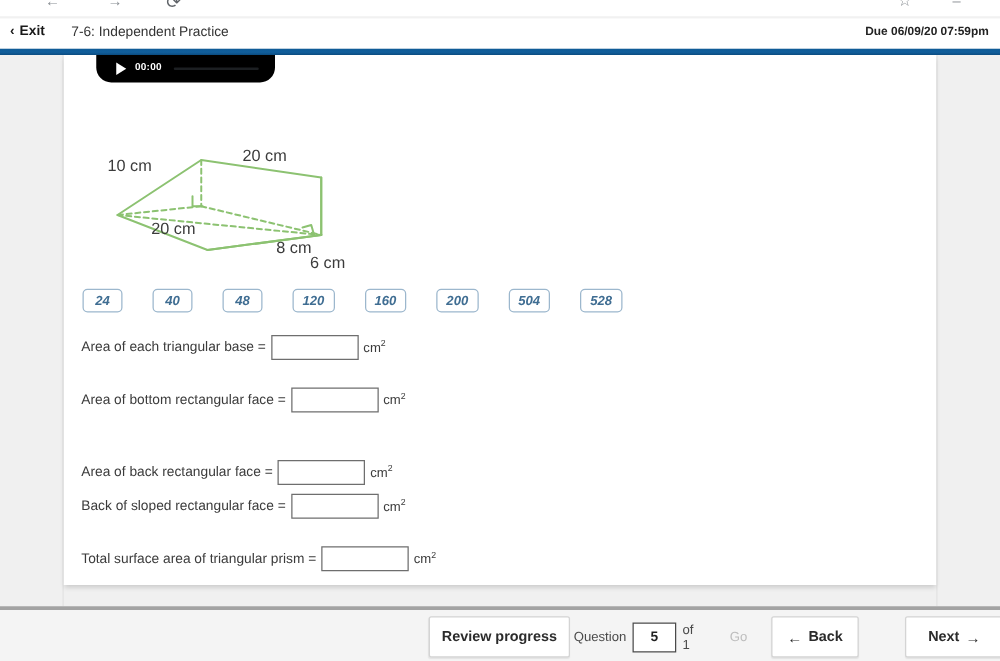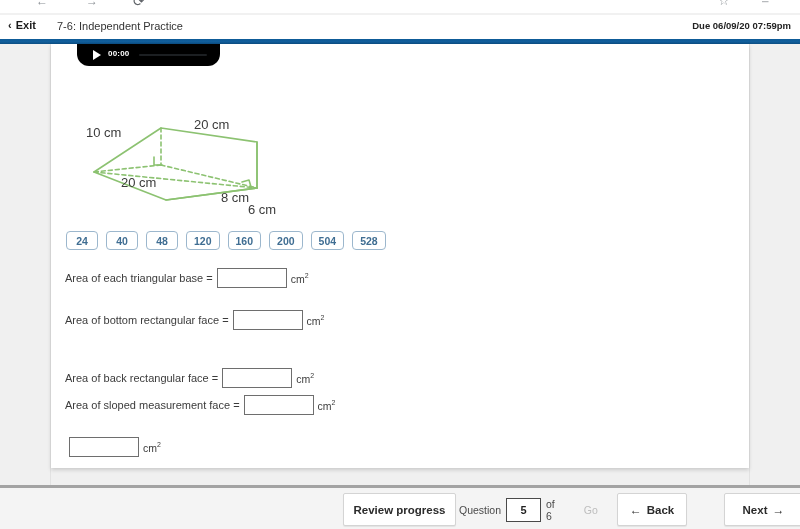--- a/index.html
+++ b/index.html
@@ -177,21 +177,22 @@
   .lbl-20t  { left: 133px; top: 7px;  }
   .lbl-20b  { left: 60px;  top: 65px; }
   .lbl-6    { left: 187px; top: 44px; margin-top: 48px; }
   .lbl-8    { left: 147px; top: 80px; margin-left: 13px; }
 
   
   .tile-row {
     position: absolute;
     left: 15px; top: 187px;
     display: flex;
-    gap: 8px;
+    gap: 24px;
+    font-style: italic;
   }
   .tile {
     min-width: 32px;
     height: 19px;
     padding: 0 7px;
     box-sizing: border-box;
     background: #ffffff;
     border: 1px solid #9cb7cd;
     border-radius: 4px;
     display: flex;
@@ -402,37 +403,38 @@
     <span class="ans-label">Area of bottom rectangular face =</span>
     <div class="ans-box"></div>
     <span class="ans-unit"><span>cm</span><sup>2</sup></span>
   </div>
   <div class="answer-row row-2">
     <span class="ans-label">Area of back rectangular face =</span>
     <div class="ans-box"></div>
     <span class="ans-unit"><span>cm</span><sup>2</sup></span>
   </div>
   <div class="answer-row row-3">
-    <span class="ans-label">Area of sloped measurement face =</span>
+    <span class="ans-label">Back of sloped rectangular face =</span>
     <div class="ans-box"></div>
     <span class="ans-unit"><span>cm</span><sup>2</sup></span>
   </div>
   <div class="answer-row row-4">
+    <span class="ans-label">Total surface area of triangular prism =</span>
     <div class="ans-box"></div>
     <span class="ans-unit"><span>cm</span><sup>2</sup></span>
   </div>
 </div>
 
 <div class="bottom-bar">
   <div class="bb-btn btn-review">Review progress</div>
 
   <div class="qnav">
     <span class="q-text">Question</span>
     <input class="q-input" type="text" value="5" style="">
-    <span class="q-of">of 6</span>
+    <span class="q-of">of 1</span>
     <button class="go-btn">Go</button>
   </div>
 
   <div class="bb-btn btn-back">
     <span class="arrow-glyph">←</span>
     <span>Back</span>
   </div>
 
   <div class="bb-btn btn-next">
     <span>Next</span>

